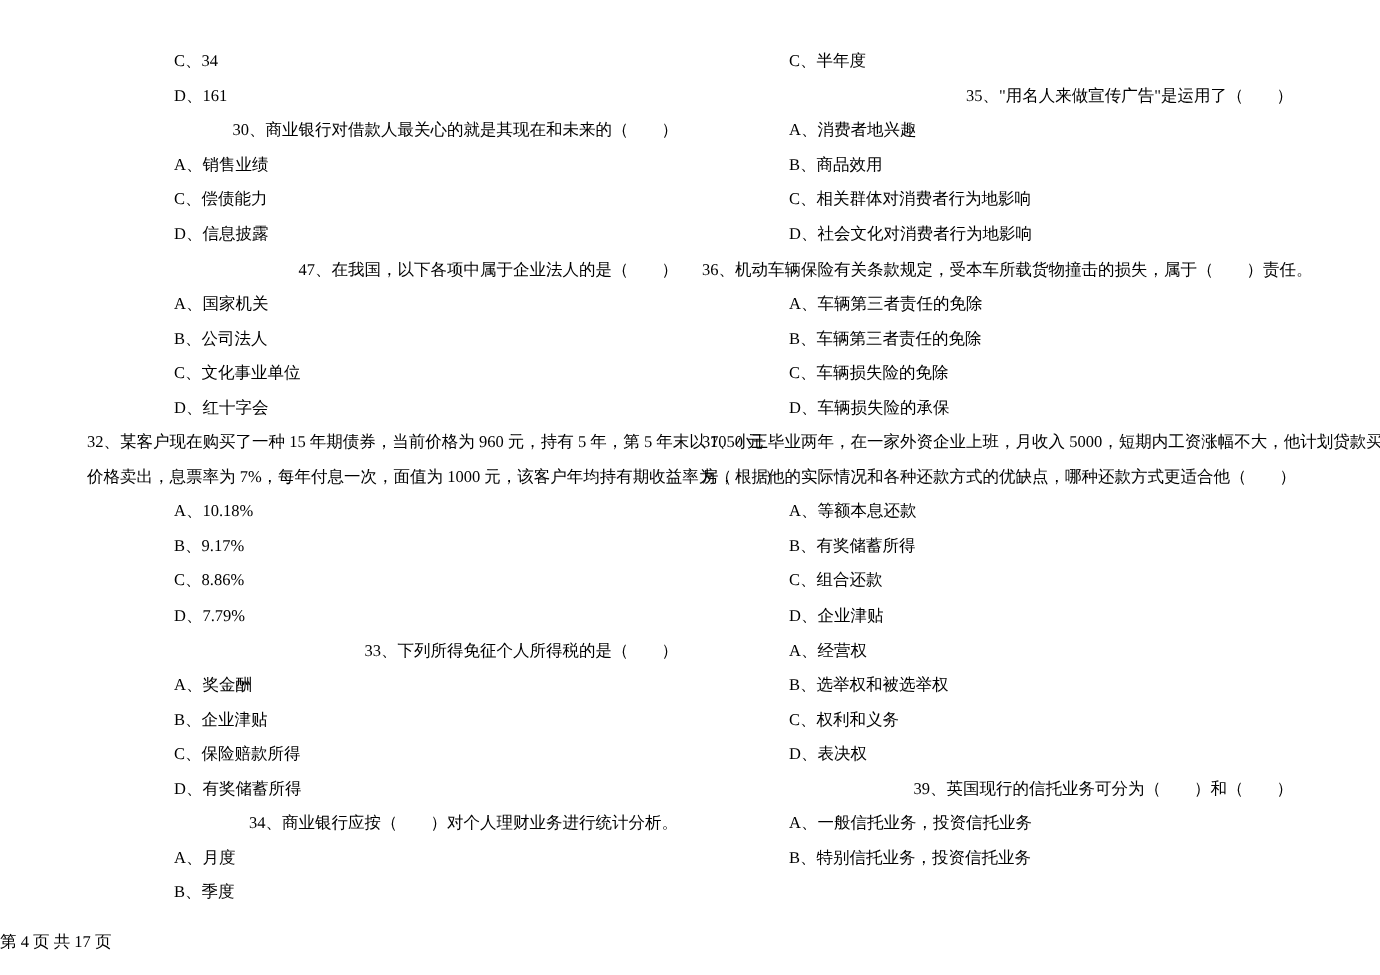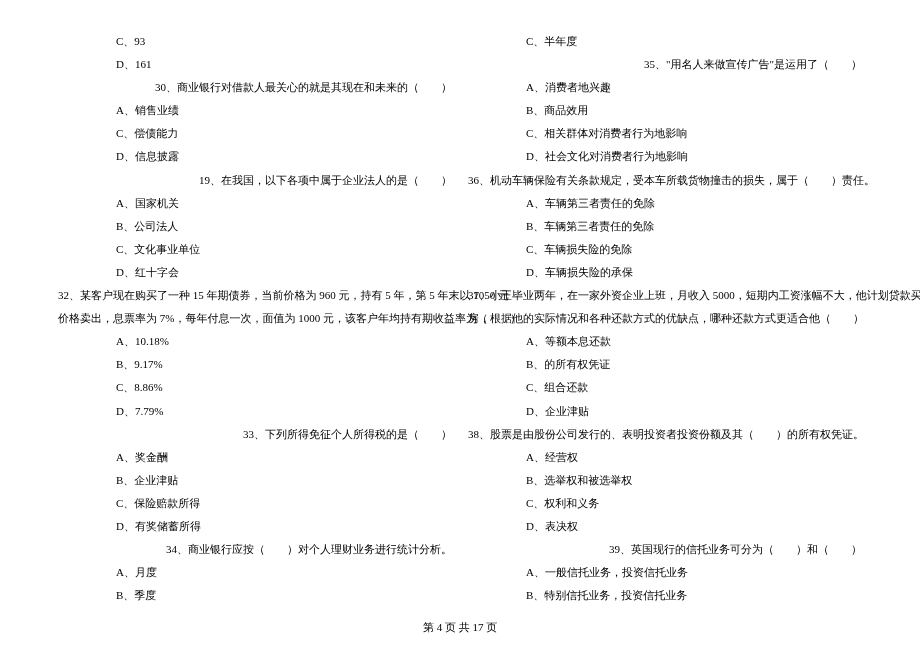--- a/index.html
+++ b/index.html
@@ -36,36 +36,35 @@
       text-align: right;
     }
     .continuation {
       padding-left: 0px;
     }
     .footer {
       position: absolute;
       bottom: 15px;
       left: 0;
       right: 0;
-      text-align: center;
       font-size: 11px;
     }
   </style>
 </head>
 <body>
 
 <div class="page">
   <div class="column">
-    <div class="line option">C、93</div>
+    <div class="line option">C、34</div>
     <div class="line option">D、161</div>
     <div class="line question">30、商业银行对借款人最关心的就是其现在和未来的（　　）</div>
     <div class="line option">A、销售业绩</div>
     <div class="line option">C、偿债能力</div>
     <div class="line option">D、信息披露</div>
-    <div class="line question">19、在我国，以下各项中属于企业法人的是（　　）</div>
+    <div class="line question">47、在我国，以下各项中属于企业法人的是（　　）</div>
     <div class="line option">A、国家机关</div>
     <div class="line option">B、公司法人</div>
     <div class="line option">C、文化事业单位</div>
     <div class="line option">D、红十字会</div>
     <div class="line question">32、某客户现在购买了一种 15 年期债券，当前价格为 960 元，持有 5 年，第 5 年末以 1050 元</div>
     <div class="line continuation">价格卖出，息票率为 7%，每年付息一次，面值为 1000 元，该客户年均持有期收益率为（　　）</div>
     <div class="line option">A、10.18%</div>
     <div class="line option">B、9.17%</div>
     <div class="line option">C、8.86%</div>
     <div class="line option">D、7.79%</div>
@@ -87,24 +86,23 @@
     <div class="line option">C、相关群体对消费者行为地影响</div>
     <div class="line option">D、社会文化对消费者行为地影响</div>
     <div class="line question">36、机动车辆保险有关条款规定，受本车所载货物撞击的损失，属于（　　）责任。</div>
     <div class="line option">A、车辆第三者责任的免除</div>
     <div class="line option">B、车辆第三者责任的免除</div>
     <div class="line option">C、车辆损失险的免除</div>
     <div class="line option">D、车辆损失险的承保</div>
     <div class="line question">37、小王毕业两年，在一家外资企业上班，月收入 5000，短期内工资涨幅不大，他计划贷款买</div>
     <div class="line continuation">房，根据他的实际情况和各种还款方式的优缺点，哪种还款方式更适合他（　　）</div>
     <div class="line option">A、等额本息还款</div>
-    <div class="line option">B、的所有权凭证</div>
+    <div class="line option">B、有奖储蓄所得</div>
     <div class="line option">C、组合还款</div>
     <div class="line option">D、企业津贴</div>
-    <div class="line question">38、股票是由股份公司发行的、表明投资者投资份额及其（　　）的所有权凭证。</div>
     <div class="line option">A、经营权</div>
     <div class="line option">B、选举权和被选举权</div>
     <div class="line option">C、权利和义务</div>
     <div class="line option">D、表决权</div>
     <div class="line question">39、英国现行的信托业务可分为（　　）和（　　）</div>
     <div class="line option">A、一般信托业务，投资信托业务</div>
     <div class="line option">B、特别信托业务，投资信托业务</div>
   </div>
 </div>
 

